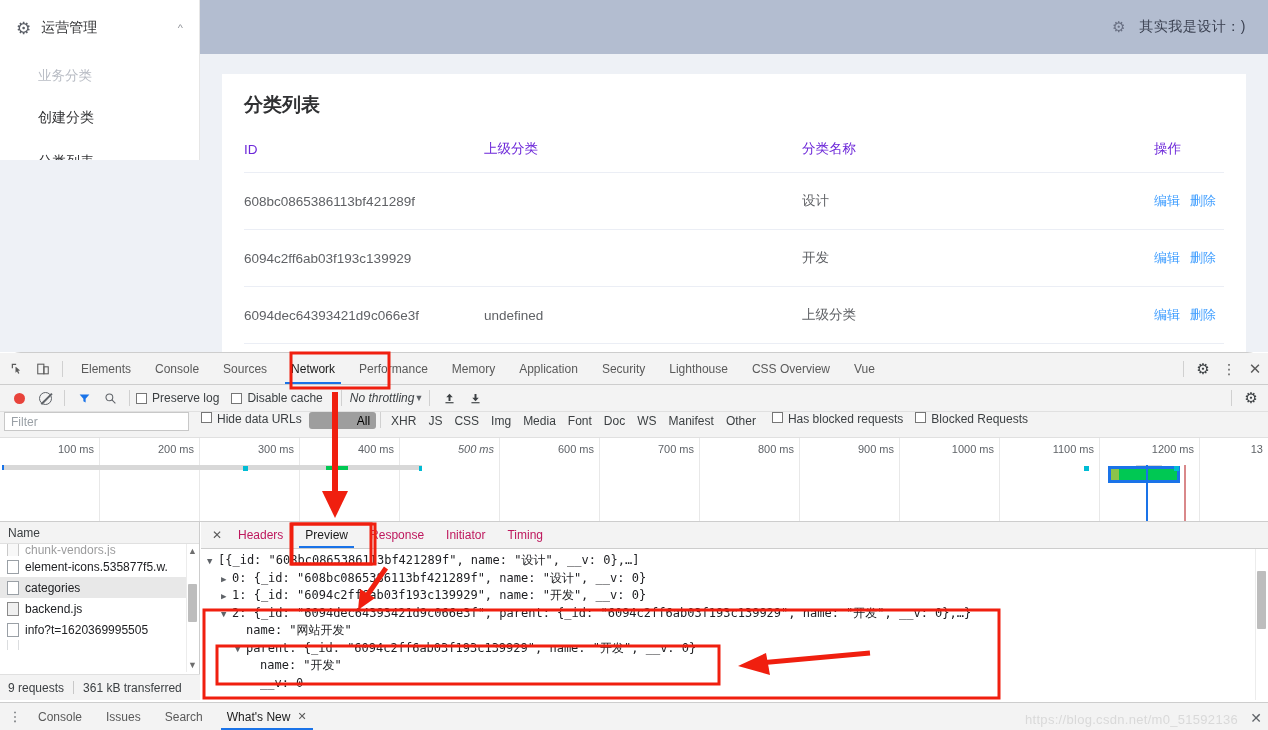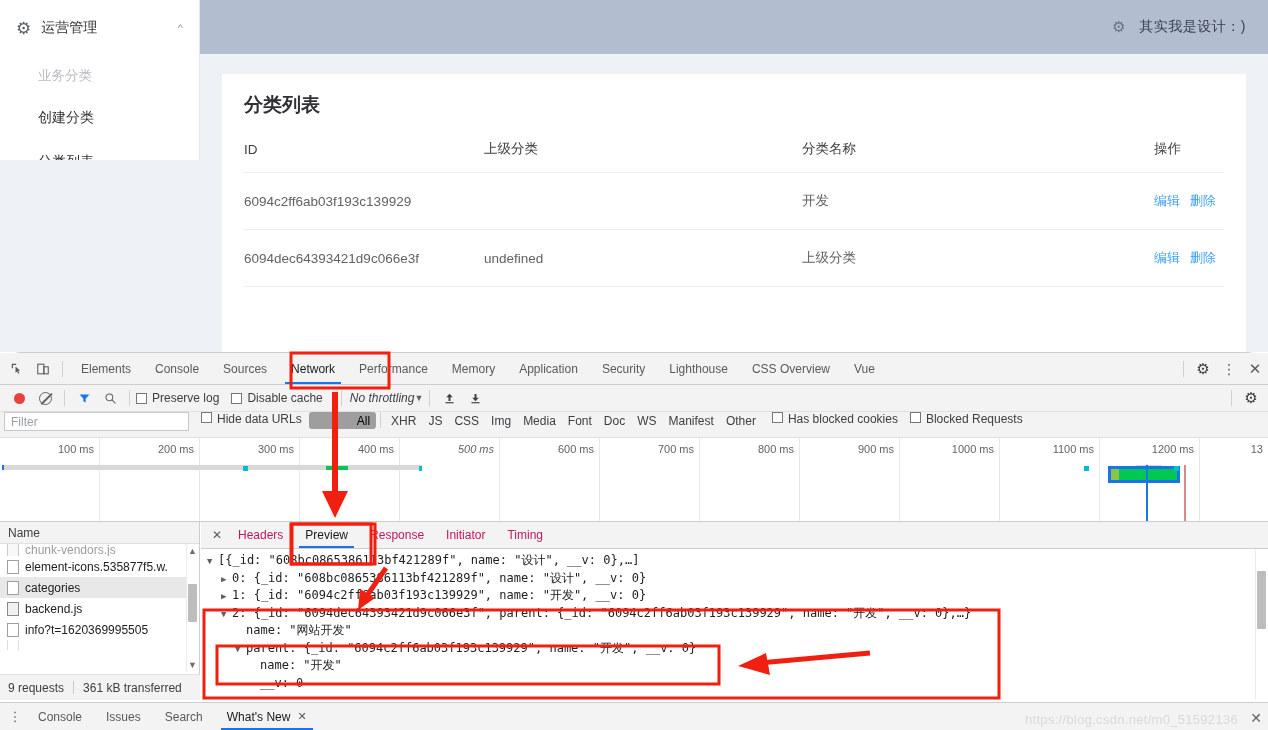--- a/index.html
+++ b/index.html
@@ -40,21 +40,21 @@
 
   .content {
     position:absolute; left:200px; top:54px; width:1068px; height:298px;
     background:#eef1f6; padding:20px 22px 0 22px;
   }
   .card { background:#fff; height:100%; padding:18px 22px 0 22px; }
   .card h2 { font-size:19px; color:#303133; font-weight:bold; margin-bottom:22px; }
 
   table.cat-table { width:100%; border-collapse:collapse; table-layout:fixed; }
   table.cat-table th {
-    text-align:left; font-size:13.5px; color:#404040; font-weight:normal;
+    text-align:left; font-size:13.5px; color:#6d28d9; font-weight:normal;
     padding:0 0 14px 0; border-bottom:1px solid #ebeef5;margin-top:8px;
   }
   table.cat-table td {
     font-size:13.5px; color:#606266; padding:19px 0;
     border-bottom:1px solid #ebeef5;
   }
   .col-id { width:240px; }
   .col-parent { width:318px; }
   .col-name { width:352px; }
   .col-op { width:auto; }
@@ -259,20 +259,28 @@
         <table class="cat-table">
           <thead>
             <tr>
               <th class="col-id">ID</th>
               <th class="col-parent">上级分类</th>
               <th class="col-name">分类名称</th>
               <th class="col-op">操作</th>
             </tr>
           </thead>
           <tbody>
+            <tr>
+              <td>608bc0865386113bf421289f</td>
+              <td></td>
+              <td>设计</td>
+              <td>
+                <span class="op-link">编辑</span><span class="op-link">删除</span>
+              </td>
+            </tr>
             <tr>
               <td>6094c2ff6ab03f193c139929</td>
               <td></td>
               <td>开发</td>
               <td>
                 <span class="op-link">编辑</span><span class="op-link">删除</span>
               </td>
             </tr>
             <tr>
               <td>6094dec64393421d9c066e3f</td>
@@ -379,21 +387,21 @@
       <span class="typebtn">CSS</span>
       <span class="typebtn">Img</span>
       <span class="typebtn">Media</span>
       <span class="typebtn">Font</span>
       <span class="typebtn">Doc</span>
       <span class="typebtn">WS</span>
       <span class="typebtn">Manifest</span>
       <span class="typebtn">Other</span>
       <div style="width:10px"></div>
       <span class="chk"></span>
-      <span class="lbl">Has blocked cookies</span>
+      <span class="lbl">Has blocked requests</span>
       <span class="chk"></span>
       <span class="lbl">Blocked Requests</span>
     </div>
 
     <div class="dt-timeline">
       <div class="tl-tick" style="left:0px;  width:100px;">
           <span>100 ms</span>
         </div>
       <div class="tl-tick" style="left:100px;width:100px;">
           <span>200 ms</span>

